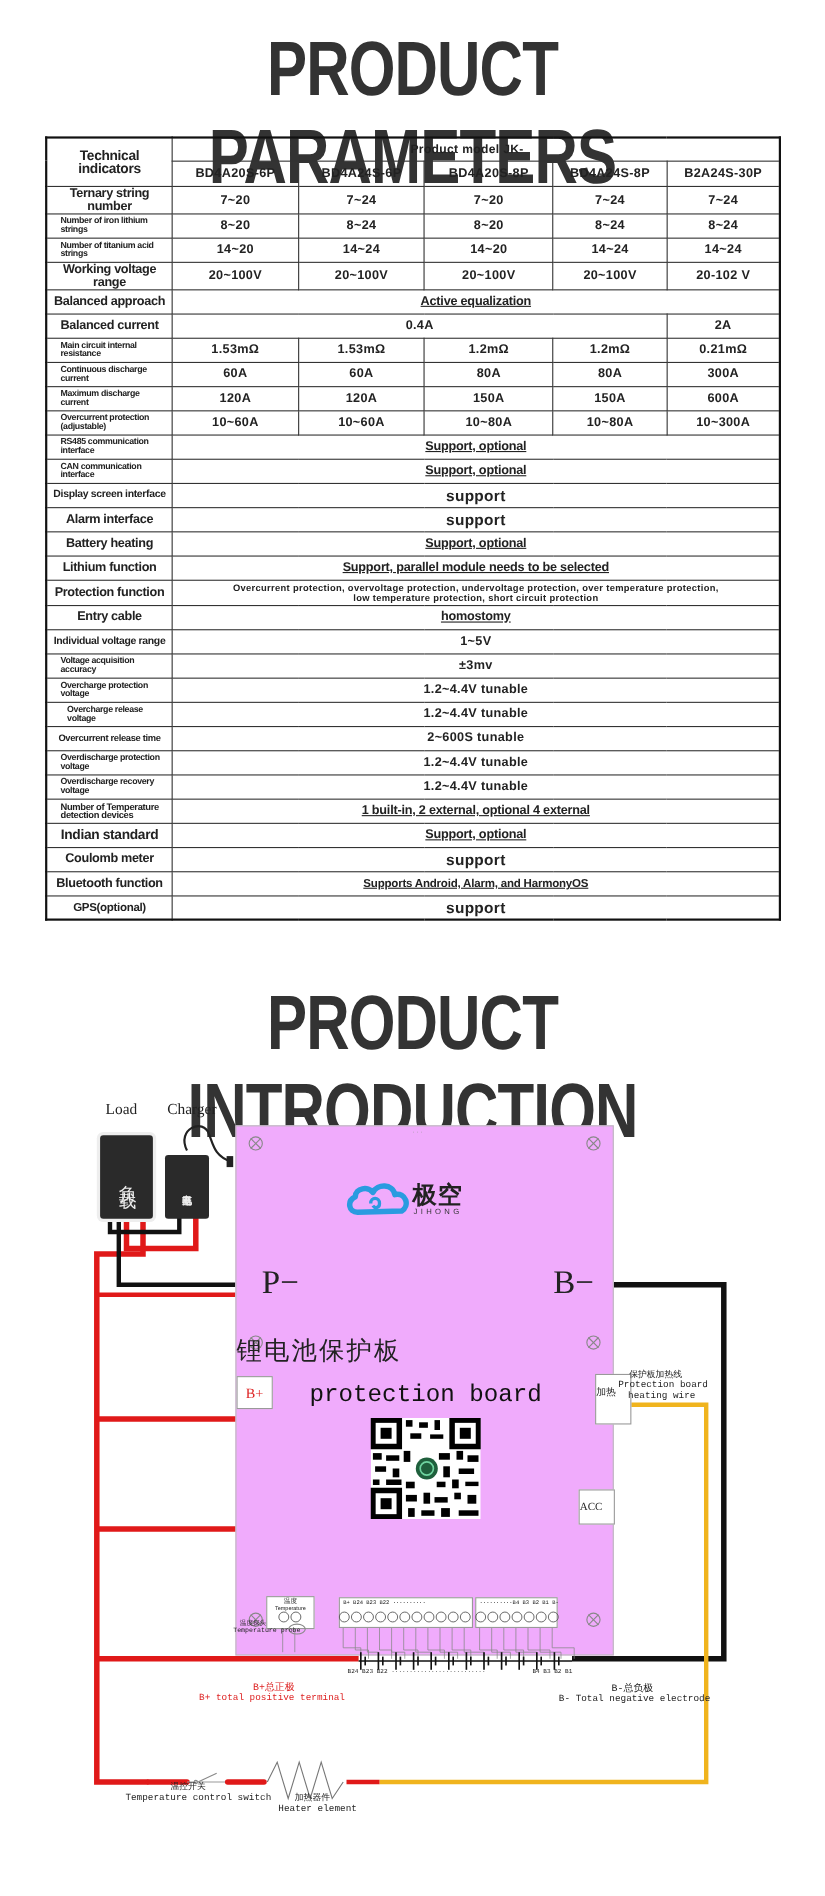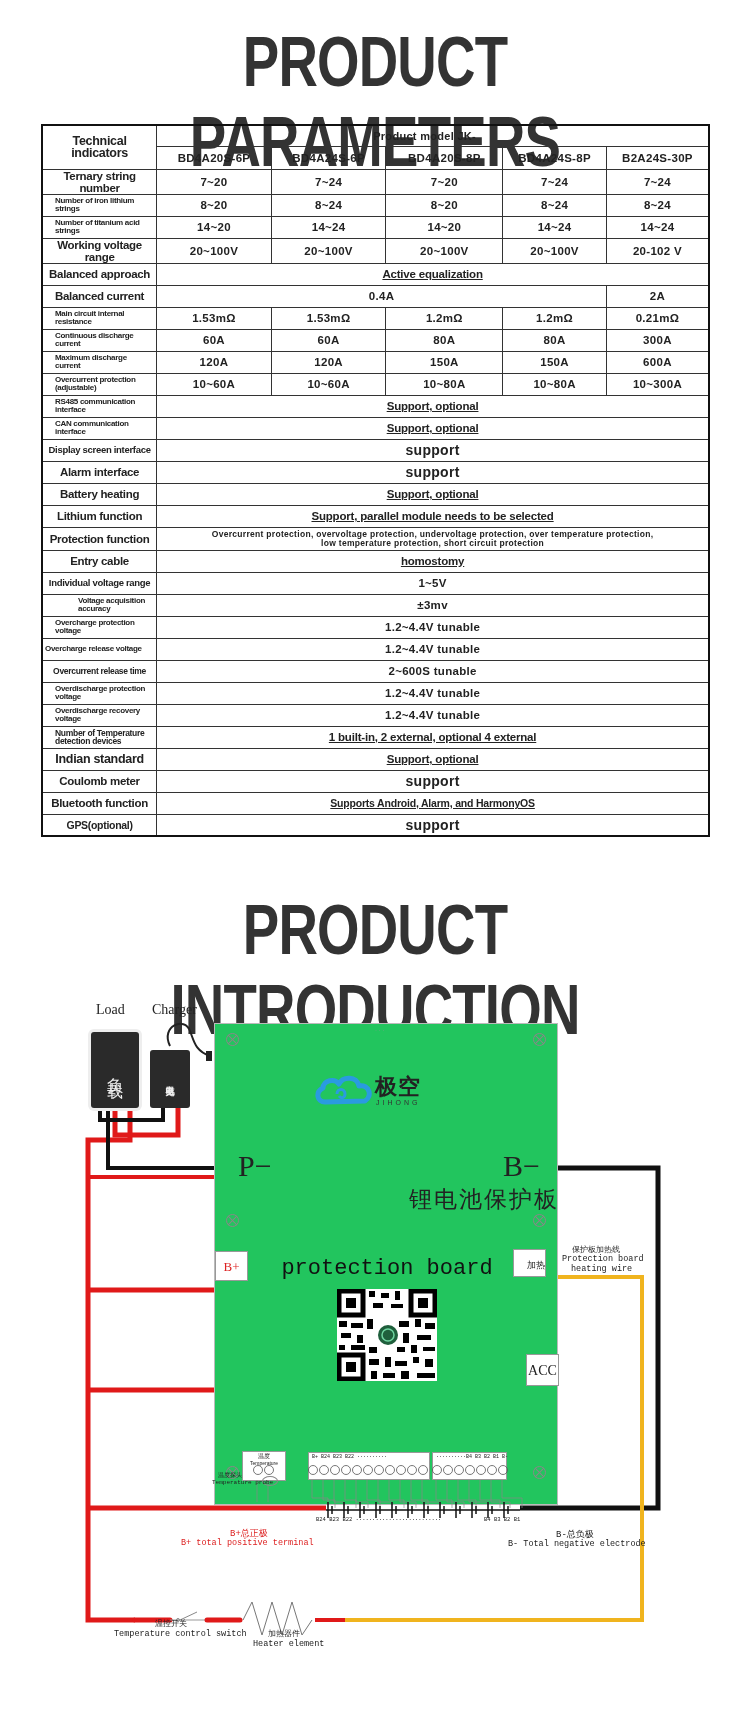--- a/index.html
+++ b/index.html
@@ -33,21 +33,21 @@
   .val { font-size: 11.5px; letter-spacing: 0.3px; }
   .val.wide { font-size: 11.5px; letter-spacing: -0.2px; text-decoration: underline; }
   .val.big { font-size: 14px; text-align: center; }
   .val.tiny { font-size: 8.5px; line-height: 9px; font-weight: 700; }
   .model { font-size: 11.5px; letter-spacing: 0.3px; }
 
   
   #diagram { position: absolute; left: 0; top: 990px; width: 750px; height: 734px; }
   .board {
     position: absolute; left: 214px; top: 33px; width: 344px; height: 482px;
-    border: 1.5px solid #bbb; background: #22c55e;
+    border: 1.5px solid #bbb; background: #f0abfc;
   }
   .screw { position: absolute; width: 13px; height: 13px; border: 1px solid #888; border-radius: 50%; }
   .screw::before, .screw::after {
     content: ""; position: absolute; left: 5px; top: -1px; width: 1px; height: 13px; background: #888;
   }
   .screw::before { transform: rotate(45deg); }
   .screw::after { transform: rotate(-45deg); }
   .serif { font-family: "Liberation Serif", serif; }
   .mono { font-family: "Liberation Mono", monospace; }
   .abs { position: absolute; }
@@ -207,31 +207,31 @@
     <td class="lbl">Entry cable</td>
     <td colspan="5" class="val wide">homostomy</td>
   </tr>
 
   <tr>
     <td class="lbl med">Individual voltage range</td>
     <td colspan="5" class="val">1~5V</td>
   </tr>
 
   <tr>
-    <td class="lbl small" style="padding-left:35px">Voltage acquisition accuracy</td>
+    <td class="lbl small" style="padding-left:12px">Voltage acquisition accuracy</td>
     <td colspan="5" class="val">±3mv</td>
   </tr>
 
   <tr>
     <td class="lbl small">Overcharge protection voltage</td>
     <td colspan="5" class="val">1.2~4.4V tunable</td>
   </tr>
 
   <tr>
-    <td class="lbl small" style="padding-left:2px">Overcharge release voltage</td>
+    <td class="lbl small" style="padding-left:18px">Overcharge release voltage</td>
     <td colspan="5" class="val">1.2~4.4V tunable</td>
   </tr>
 
   <tr>
     <td class="lbl med" style="font-size:8.5px">Overcurrent release time</td>
     <td colspan="5" class="val">2~600S tunable</td>
   </tr>
 
   <tr>
     <td class="lbl small">Overdischarge protection voltage</td>
@@ -328,21 +328,21 @@
     <svg class="abs" style="left:100px;top:50px" width="60" height="32">
       <path d="M10,28 C2,28 0,18 8,14 C8,6 20,4 24,10 C28,2 42,2 44,12 C54,10 58,22 50,27 Z" fill="none" stroke="#2a9be0" stroke-width="5" stroke-linejoin="round"></path>
       <path d="M22,20 C22,14 30,14 30,20 C30,24 26,25 24,22" fill="none" stroke="#2a9be0" stroke-width="3"></path>
     </svg>
     <div class="abs" style="left:160px;top:48px;font-size:22px;font-weight:bold;color:#222;letter-spacing:1px">极空</div>
     <div class="abs" style="left:161px;top:75px;font-size:7px;letter-spacing:3px;color:#333">JIHONG</div>
 
     <div class="abs serif" style="left:23px;top:125px;font-size:30px">P−</div>
     <div class="abs serif" style="left:288px;top:125px;font-size:30px">B−</div>
 
-    <div class="abs" style="left:0;top:160px;width:344px;text-align:right;font-size:23px;color:#222;letter-spacing:2px">锂电池保护板</div>
+    <div class="abs" style="left:0;top:188px;width:344px;text-align:left;font-size:23px;color:#222;letter-spacing:2px">锂电池保护板</div>
     <div class="abs mono" style="left:0;top:232px;width:344px;text-align:center;font-size:22px;color:#111">protection board</div>
 
     <svg class="abs" style="left:122px;top:265px" width="100" height="92">
       <rect x="0" y="0" width="100" height="92" fill="#fff"></rect>
       <rect x="2" y="2" width="24" height="24" fill="none" stroke="#000" stroke-width="5"></rect>
         <rect x="9" y="9" width="10" height="10" fill="#000"></rect>
       <rect x="74" y="2" width="24" height="24" fill="none" stroke="#000" stroke-width="5"></rect>
         <rect x="81" y="9" width="10" height="10" fill="#000"></rect>
       <rect x="2" y="66" width="24" height="24" fill="none" stroke="#000" stroke-width="5"></rect>
         <rect x="9" y="73" width="10" height="10" fill="#000"></rect>
@@ -376,22 +376,22 @@
         <rect x="34" y="82" width="6" height="8"></rect>
           <rect x="46" y="84" width="12" height="5"></rect>
           <rect x="64" y="82" width="8" height="8"></rect>
           <rect x="80" y="84" width="18" height="5"></rect>
       </g>
       <circle cx="51" cy="46" r="10" fill="#1f5f3c"></circle>
       <circle cx="51" cy="46" r="6" fill="none" stroke="#6fd4a0" stroke-width="1.5"></circle>
     </svg>
 
     <div class="small-box serif" style="left:0;top:227px;width:33px;height:30px;color:#d22;font-size:13px;line-height:30px;text-align:center">B+</div>
-    <div class="small-box" style="left:298px;top:225px;width:33px;height:28px;font-size:9px;line-height:30px;text-align:right">加热</div>
-    <div class="small-box serif" style="left:311px;top:330px;width:33px;height:32px;font-size:14px;line-height:32px;text-align:center">ACC</div>
+    <div class="small-box" style="left:326px;top:225px;width:33px;height:46px;font-size:9px;line-height:30px;text-align:left">加热</div>
+    <div class="small-box serif" style="left:311px;top:330px;width:33px;height:32px;font-size:10px;line-height:32px;text-align:left">ACC</div>
 
     <div class="small-box" style="left:27px;top:427px;width:44px;height:30px">
       <div style="font-size:6px;text-align:center;line-height:7px;margin-top:1px">温度</div>
       <div style="font-size:5px;text-align:center;line-height:6px">Temperature</div>
     </div>
 
     <div class="small-box" style="left:93px;top:428px;width:122px;height:28px">
       <div class="mono" style="font-size:5px;margin:1px 0 0 3px;white-space:nowrap">B+  B24 B23 B22 ··········</div>
     </div>
     <div class="small-box" style="left:217px;top:428px;width:75px;height:28px">

